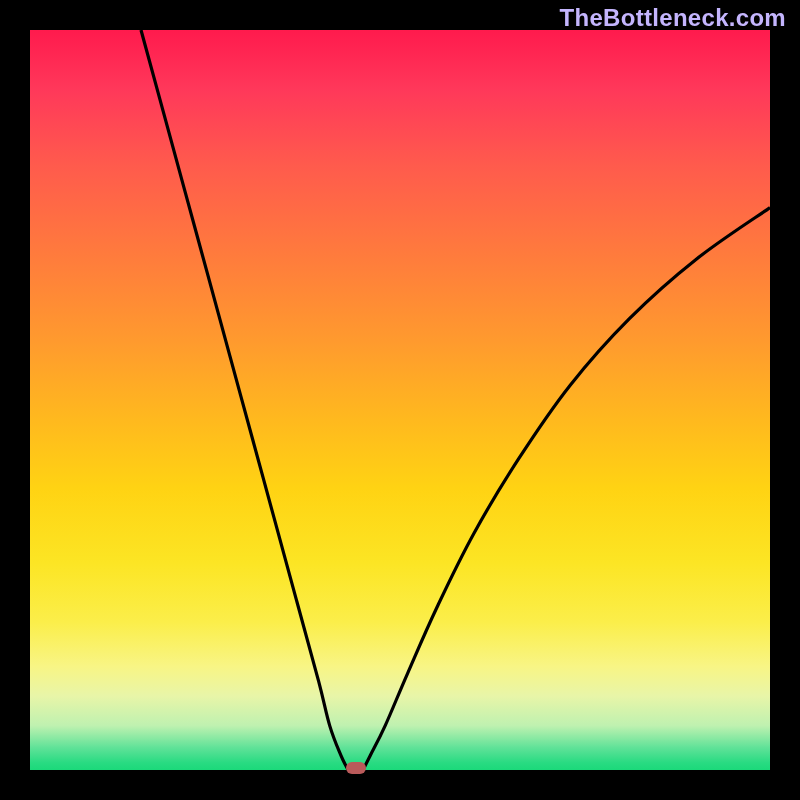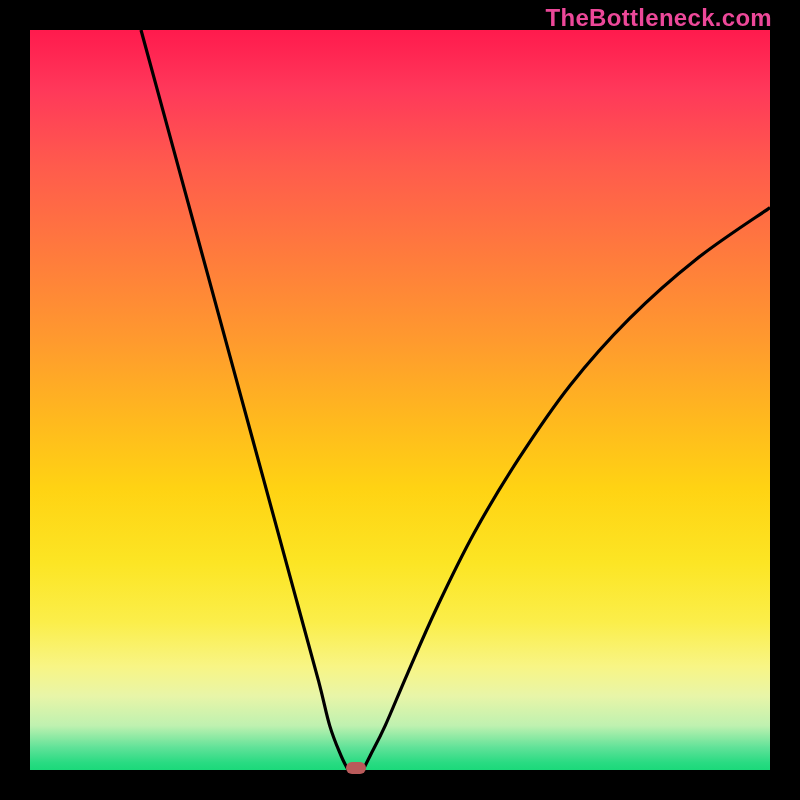--- a/index.html
+++ b/index.html
@@ -39,22 +39,22 @@
       #e8f5a8 90%,
       #bff1b0 94%,
       #5fe298 97%,
       #29db82 99%,
       #1bd97a 100%
     );
   }
   .watermark {
     position: absolute;
     top: 4px;
-    right: 28px;
-    color: #ec4899;
+    right: 14px;
+    color: #c4b5fd;
     font-size: 24px;
     font-weight: 600;
     letter-spacing: 0.3px;
     user-select: none;
   }
   svg.curve {
     position: absolute;
     left: 0;
     top: 0;
     width: 740px;

